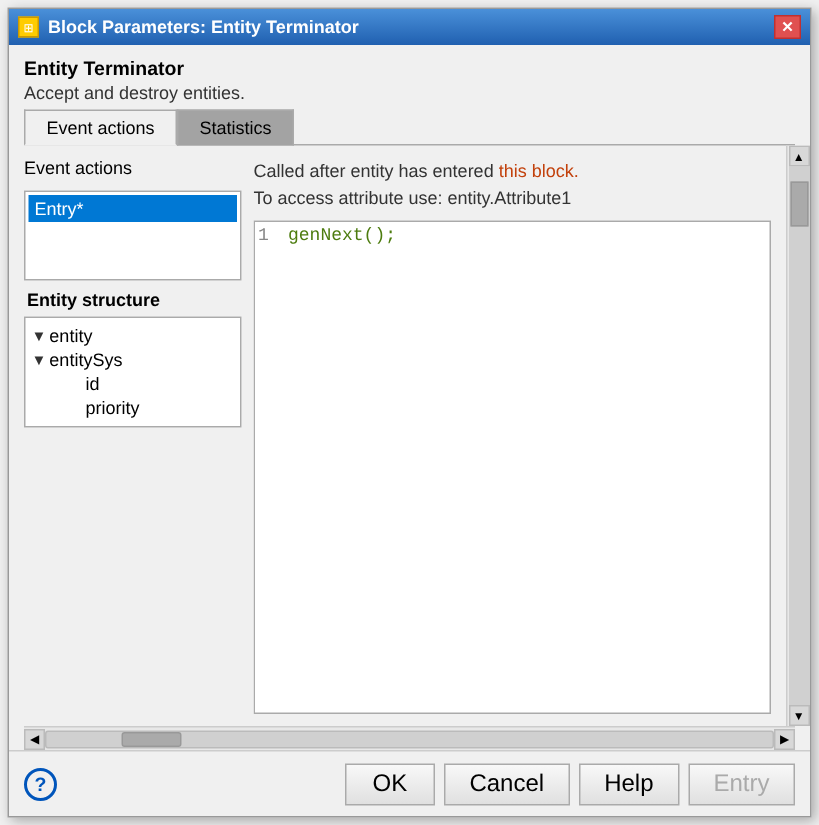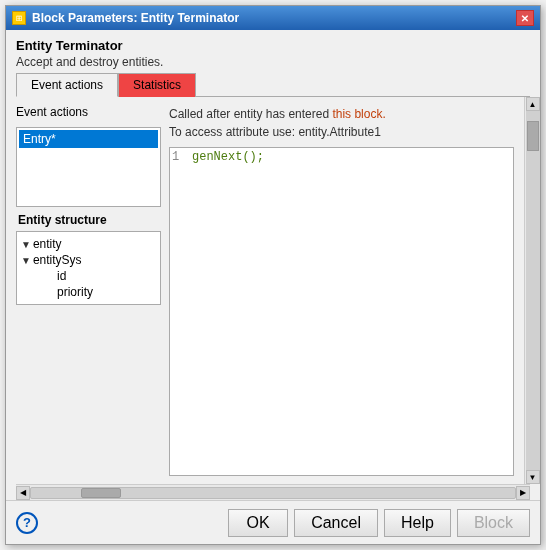--- a/index.html
+++ b/index.html
@@ -91,21 +91,21 @@
     }
     .tab-row {
       display: flex;
       gap: 0;
       border-bottom: 1px solid #aaa;
     }
     .tab {
       padding: 4px 14px;
       border: 1px solid #aaa;
       border-bottom: none;
-      background: #ef4444;
+      background: #a3a3a3;
       cursor: pointer;
       font-size: 12px;
       margin-bottom: -1px;
       position: relative;
     }
     .tab.active {
       background: #f0f0f0;
       border-bottom: 1px solid #f0f0f0;
       z-index: 2;
       font-weight: normal;
@@ -126,21 +126,21 @@
       gap: 6px;
     }
     .left-panel-label {
       font-size: 12px;
       font-weight: normal;
       margin-bottom: 2px;
     }
     .event-list {
       border: 1px solid #aaa;
       background: white;
-      height: 80px;
+      height: 60px;
       overflow-y: auto;
       padding: 2px;
     }
     .event-item {
       padding: 2px 4px;
       cursor: pointer;
       font-size: 12px;
     }
     .event-item.selected {
       background: #0078d4;
@@ -425,16 +425,16 @@
       <div class="scroll-arrow">▶</div>
     </div>
 
     <div class="bottom-bar">
       <div class="bottom-left">
         <div class="help-icon-circle">?</div>
       </div>
       <button class="btn">OK</button>
       <button class="btn">Cancel</button>
       <button class="btn">Help</button>
-      <button class="btn disabled">Block</button>
+      <button class="btn disabled">Entry</button>
     </div>
   </div>
 </div>
 
 </body></html>

